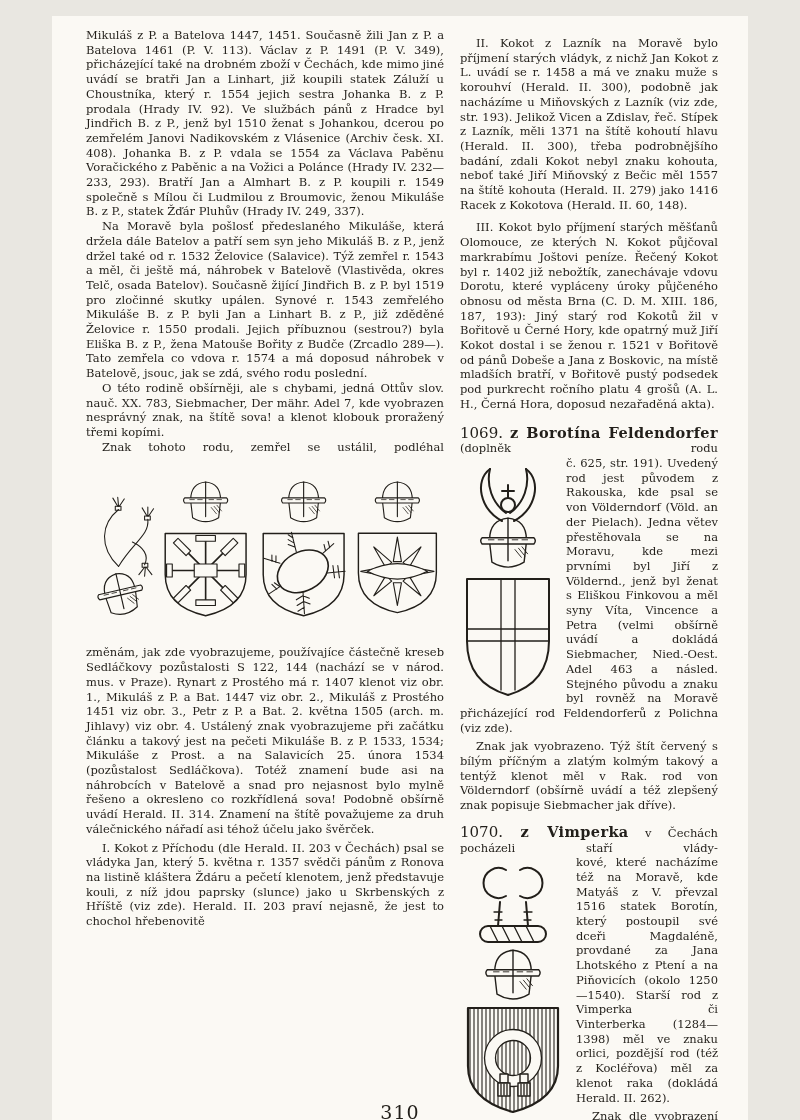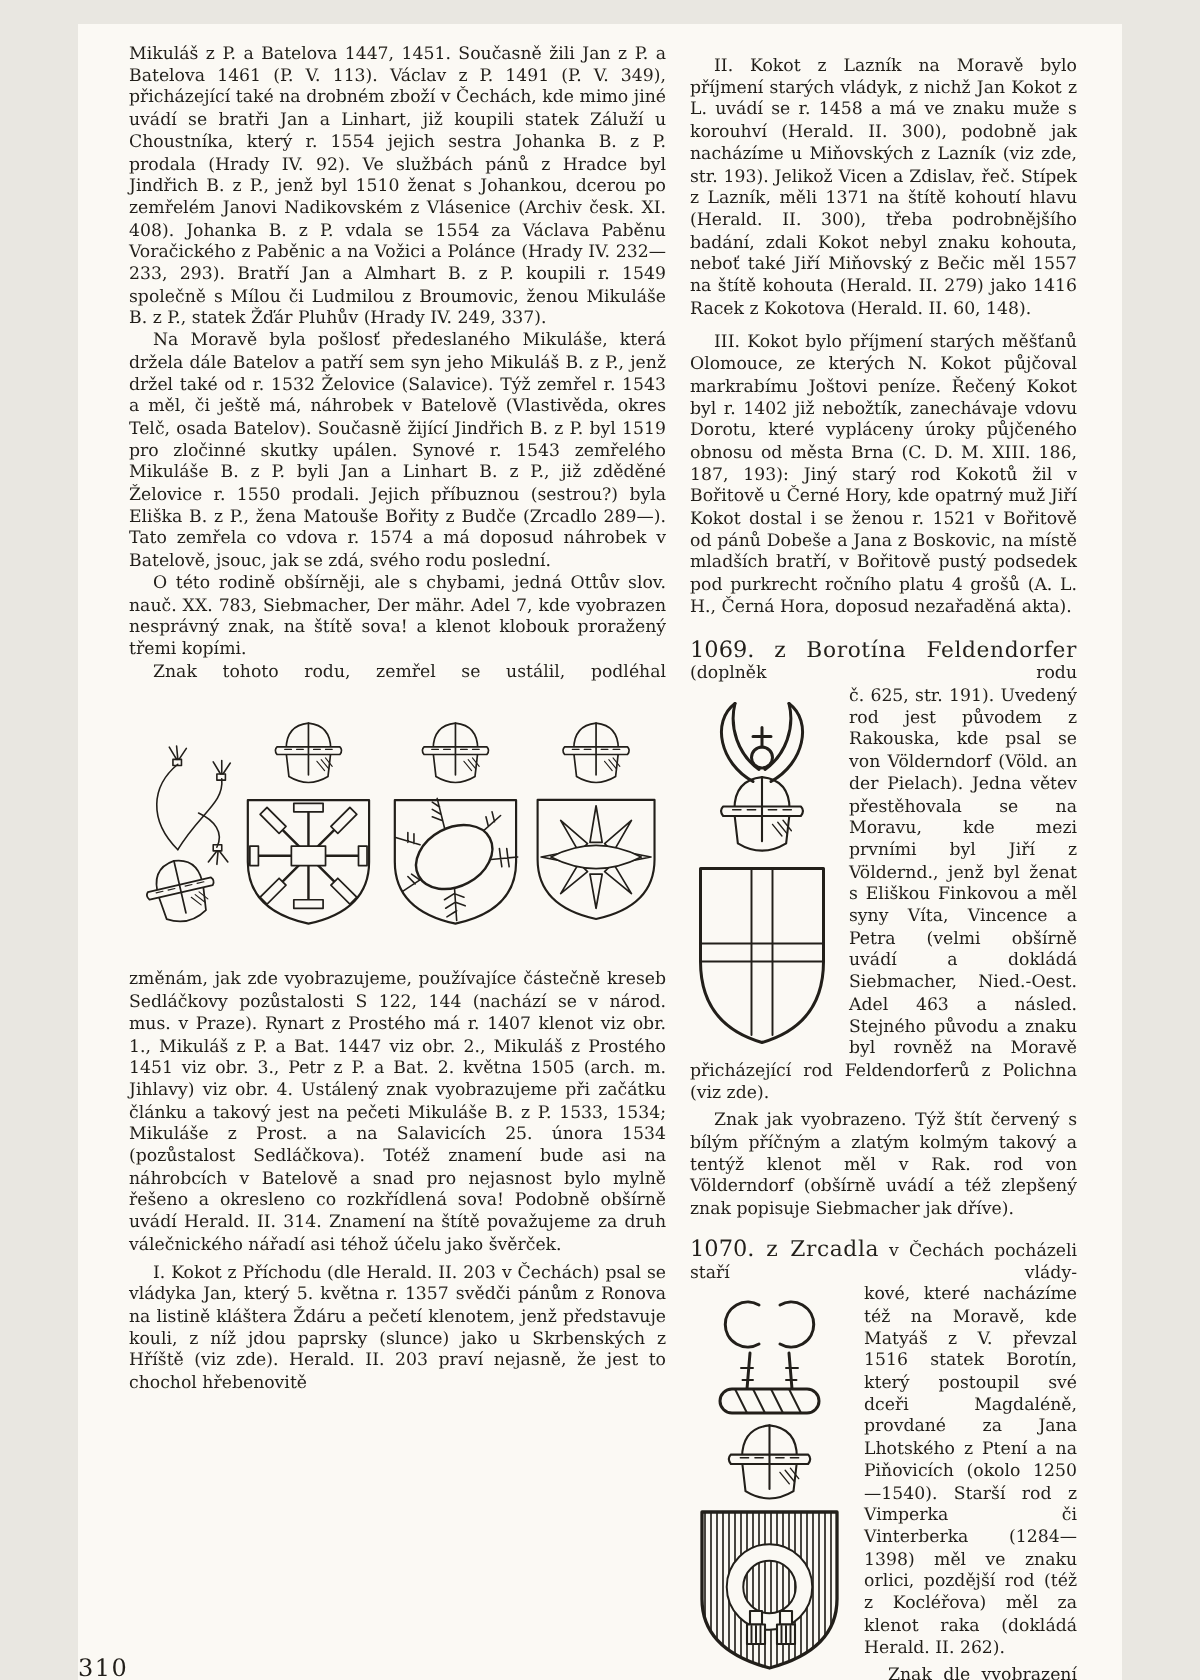--- a/index.html
+++ b/index.html
@@ -21,33 +21,33 @@
   .col.right{width:362px;}
   p{margin:0;text-align:justify;}
   p.ind{text-indent:16px;}
   p.jl{text-align-last:justify;}
   .mt4{margin-top:4px;}
   .mt8{margin-top:8px;}
   .mt12{margin-top:12px;}
   .mt14{margin-top:14px;}
   .seg-b{font-weight:normal;}
   .seg-num{font-size:15px;}
-  .seg-hw{font-weight:normal;font-size:14.5px;letter-spacing:.4px;}
+  .seg-hw{font-weight:bold;font-size:14.5px;letter-spacing:.4px;}
   .figrow{
     height:184px;margin:4px 0 3px;
     display:flex;justify-content:space-between;align-items:flex-end;
   }
   .figrow svg{display:block;}
   .entry{overflow:visible;}
   .entry::after{content:"";display:block;clear:both;}
   .figL{float:left;margin:3px 10px 2px 0;}
   .figL svg{display:block;}
   .footer{
     position:absolute;left:0;right:0;bottom:16px;
-    text-align:left;font-size:16px;letter-spacing:1px;
+    text-align:center;font-size:19px;letter-spacing:1px;
   }
   
   .o{fill:none;stroke:#221f1a;stroke-width:2;stroke-linecap:round;stroke-linejoin:round;}
   .ot{fill:none;stroke:#221f1a;stroke-width:1.3;stroke-linecap:round;stroke-linejoin:round;}
   .pf{fill:#fbf9f4;stroke:#221f1a;stroke-width:2;stroke-linejoin:round;}
   .pft{fill:#fbf9f4;stroke:#221f1a;stroke-width:1.4;stroke-linejoin:round;}
   .defs-holder{position:absolute;width:0;height:0;overflow:hidden;}
 </style>
 </head>
 <body>
@@ -192,21 +192,21 @@
           </svg>
         </div>
         <div>
             <p><span class="seg-t">č. 625, str. 191). Uvedený rod jest původem z Rakouska, kde psal se von Völderndorf (Völd. an der Pielach). Jedna větev přestěhovala se na Moravu, kde mezi prvními byl Jiří z Völdernd., jenž byl ženat s Eliškou Finkovou a měl syny Víta, Vincence a Petra (velmi obšírně uvádí a dokládá Siebmacher, Nied.-Oest. Adel 463 a násled. Stejného původu a znaku byl rovněž na Moravě přicházející rod Feldendorferů z Polichna (viz zde).</span></p>
             <p class="ind mt4"><span class="seg-b">Znak</span><span class="seg-t"> jak vyobrazeno. Týž štít červený s bílým příčným a zlatým kolmým takový a tentýž klenot měl v Rak. rod von Völderndorf (obšírně uvádí a též zlepšený znak popisuje Siebmacher jak dříve).</span></p>
           </div>
       </div>
 
       <div class="entry">
         <div>
-            <p class="mt12 jl"><span class="seg-num">1070. </span><span class="seg-hw">z Zrcadla</span><span class="seg-t"> v Čechách pocházeli staří vlády-</span></p>
+            <p class="mt12 jl"><span class="seg-num">1070. </span><span class="seg-hw">z Vimperka</span><span class="seg-t"> v Čechách pocházeli staří vlády-</span></p>
           </div>
         <div class="figL">
           <svg width="106" height="258" viewBox="0 0 106 258">
             <defs>
               <pattern id="vh" width="4" height="8" patternUnits="userSpaceOnUse">
                 <rect width="4" height="8" fill="#fbf9f4"></rect>
                 <line x1="2" y1="0" x2="2" y2="8" stroke="#221f1a" stroke-width="1.1"></line>
               </pattern>
             </defs>
             <g class="o" stroke-width="6">

